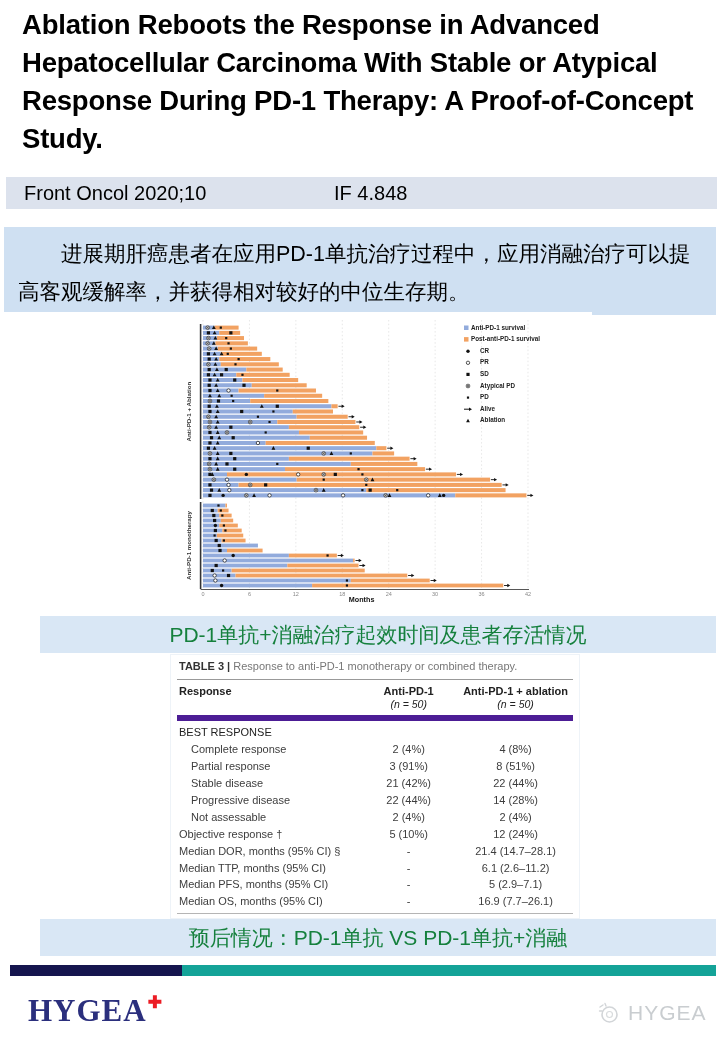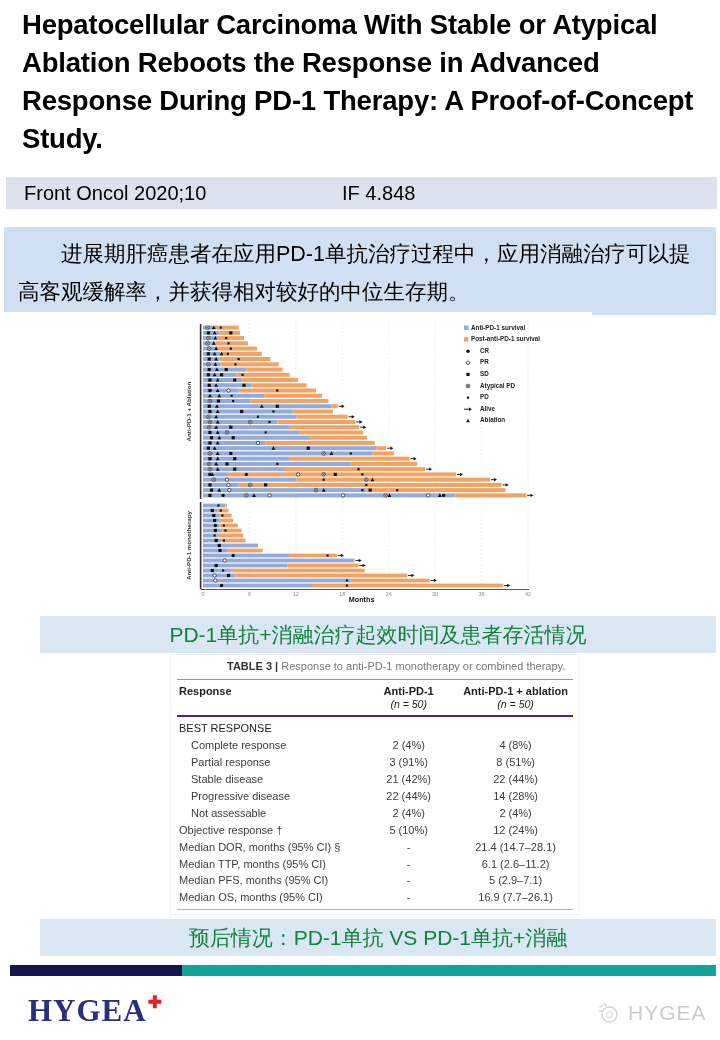--- a/index.html
+++ b/index.html
@@ -7,21 +7,21 @@
          font-family:"Liberation Sans",sans-serif;}
 
   
   .title{position:absolute;left:22px;top:6px;width:682px;color:#000;
          font-size:27.5px;line-height:1.38;font-weight:700;letter-spacing:-0.2px;}
 
   
   .journal-bar{position:absolute;left:6px;right:3px;top:177px;height:32px;background:#dce2ed;
                display:flex;align-items:center;font-size:20px;color:#000;gap:48px;}
   .journal-bar .jname{margin-left:18px;width:262px;}
-  .journal-bar .jif{margin-left:8px;}
+  .journal-bar .jif{margin-left:0px;}
 
   
   .summary-box{position:absolute;left:4px;right:4px;top:227px;height:88px;background:#cfe0f2;
                box-sizing:border-box;padding:9px 14px 0 14px;}
   .summary-box p{margin:0;font-size:21.5px;line-height:1.75;color:#000;text-indent:2em;}
 
   
   .figure{position:absolute;left:0;top:312px;width:592px;height:300px;background:#fff;}
   .figure svg{position:absolute;left:148px;top:2px;}
 
@@ -29,23 +29,23 @@
   .capbar{position:absolute;left:4px;right:4px;height:37px;background:#d9e7f5;
           display:flex;align-items:center;justify-content:center;
           font-size:21px;color:#15803d;margin-left:36px;}
   .capbar.c1{top:616px;}
   .capbar.c2{top:919px;}
 
   
   .table-wrap{position:absolute;left:170px;top:654px;width:410px;background:#fff;
               color:#444;border:1px solid #eef3f8;box-sizing:border-box;padding:2px 6px 4px 6px;}
   .tcaption{font-size:11px;color:#777;padding:3px 0 7px 2px;}
-  .tcaption .tb{font-weight:700;color:#333;margin-left:48px;}
+  .tcaption .tb{font-weight:700;color:#333;}
   table.resp{width:100%;border-collapse:collapse;font-size:11px;color:#3d3d3d;}
-  table.resp th{border-top:1px solid #999;border-bottom:2px solid #4c1d95;
+  table.resp th{border-top:1px solid #999;border-bottom:6px solid #4c1d95;
                 padding:5px 2px;font-size:11px;color:#222;vertical-align:top;}
   table.resp th .sub{font-weight:400;font-style:italic;font-size:10.5px;padding-top:1px;}
   th.lh{text-align:left;padding-left:2px;}
   table.resp td{padding:1.6px 2px;line-height:1.25;}
   td.c{text-align:center;}
   tr.section td{font-weight:400;color:#222;padding-top:5px;}
   tr.indent td:first-child{padding-left:14px;}
   tr.lastrow td{border-bottom:1px solid #b5b5b5;padding-bottom:4px;}
 
   
@@ -57,22 +57,22 @@
                font-family:"Liberation Sans",sans-serif;}
   .watermark{position:absolute;left:596px;top:1000px;display:flex;align-items:center;gap:6px;
              color:#c9cdd0;font-size:21px;letter-spacing:1px;}
 </style>
 </head>
 <body>
 
 <div class="slide">
 
   <div class="title">
+    <div>Ablation Reboots the Response in Advanced</div>
     <div>Hepatocellular Carcinoma With Stable or Atypical</div>
-    <div>Ablation Reboots the Response in Advanced</div>
     <div>Response During PD-1 Therapy: A Proof-of-Concept</div>
     <div>Study.</div>
   </div>
 
   <div class="journal-bar">
     <span class="jname">Front Oncol 2020;10</span>
     <span class="jif">IF 4.848</span>
   </div>
 
   <div class="summary-box">

